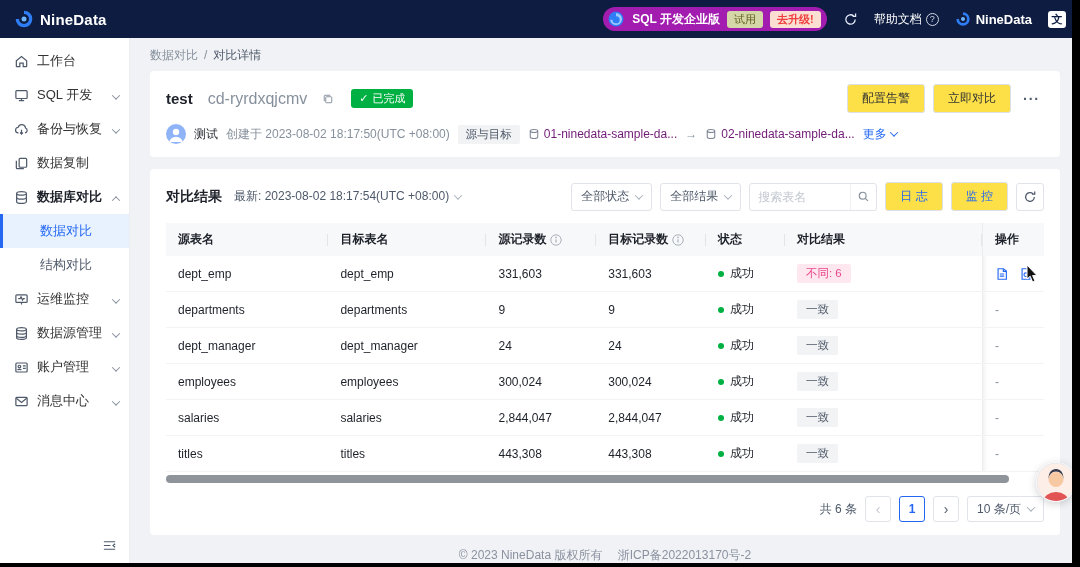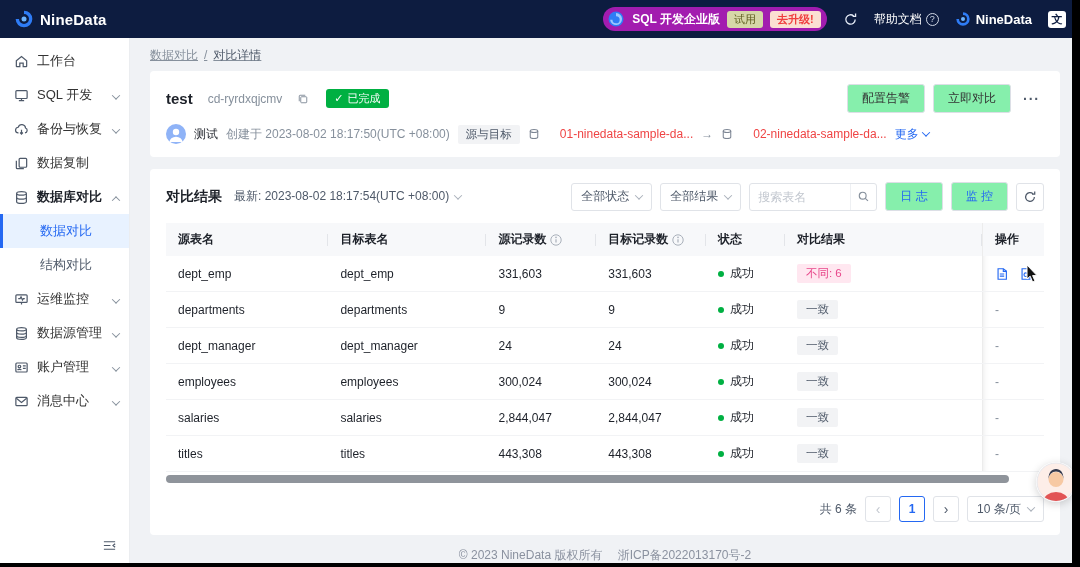--- a/index.html
+++ b/index.html
@@ -30,42 +30,42 @@
   .side-item.parent-active { color:#1d2129; font-weight:700; }
   .side-sub { height:34px; display:flex; align-items:center; padding-left:40px; font-size:13px; color:#4e5969; cursor:pointer; }
   .side-sub.active { background:#e8f2ff; color:#2468f2; border-left:3px solid #2468f2; padding-left:37px; font-weight:500; }
   .collapse { position:absolute; bottom:10px; right:12px; color:#4e5969; cursor:pointer; }
 
   .chev { display:inline-block; width:6px; height:6px; border-right:1.4px solid; border-bottom:1.4px solid; }
   .chev.down { transform:rotate(45deg) translate(-1px,-1px); }
   .chev.up { transform:rotate(-135deg) translate(-1px,-1px); }
 
   .content { flex:1; display:flex; flex-direction:column; overflow:hidden; }
-  .breadcrumb { padding:9px 20px 7px; font-size:12px; color:#86909c;text-decoration:underline; }
+  .breadcrumb { padding:9px 20px 7px; font-size:12px; color:#86909c; }
   .breadcrumb .sep { margin:0 6px; }
   .breadcrumb .current { color:#4e5969; }
   .breadcrumb .parent { cursor:pointer; }
   .page { padding:0 20px 10px; flex:1; display:flex; flex-direction:column; }
 
   .card { background:#fff; border-radius:4px; padding:13px 16px; }
 
   
   .row1 { display:flex; align-items:center; gap:15px; }
   .task-name { font-size:15px; font-weight:bold; }
-  .task-id { font-size:12px; color:#86909c; }
+  .task-id { font-size:16px; color:#86909c; }
   .icon-plain { display:inline-flex; align-items:center; cursor:pointer; }
   .badge-done { display:inline-flex; align-items:center; gap:4px; background:#00b042; color:#fff; font-size:11px; padding:2px 8px; border-radius:3px; margin-left:2px; }
   .row1-actions { margin-left:auto; display:flex; align-items:center; gap:8px; }
-  .btn { background:#86efac; border:1px solid #dcdfe6; border-radius:3px; font-size:12px; color:#333; padding:5px 14px; cursor:pointer; font-family:inherit; }
+  .btn { background:#fde047; border:1px solid #dcdfe6; border-radius:3px; font-size:12px; color:#333; padding:5px 14px; cursor:pointer; font-family:inherit; }
   .btn-more { border:none; background:none; color:#4e5969; font-size:14px; font-weight:bold; letter-spacing:1px; cursor:pointer; padding:0 4px; }
   .row2 { display:flex; align-items:center; gap:8px; margin-top:11px; font-size:12px; }
   .creator { color:#1d2129; }
   .created { color:#86909c; }
   .tag-gray { background:#f2f3f5; color:#4e5969; padding:2px 8px; border-radius:2px; font-size:11.5px; }
-  .db { display:flex; align-items:center; gap:20px; color:#ef4444; cursor:pointer;justify-content:center; }
+  .db { display:flex; align-items:center; gap:4px; color:#701a75; cursor:pointer;justify-content:center; }
   .arrow { color:#86909c; }
   .more-link { color:#2468f2; display:flex; align-items:center; gap:4px; cursor:pointer; }
 
   
   .result-card { margin-top:12px; }
   .toolbar { display:flex; align-items:center; }
   .toolbar-title { font-size:14px; font-weight:bold; }
   .latest { margin-left:12px; font-size:12px; color:#4e5969; display:flex; align-items:center; gap:6px; cursor:pointer; }
   .latest .chev, .select .chev { color:#a9b0ba; }
   .toolbar-right { margin-left:auto; display:flex; align-items:center; gap:8px; }

